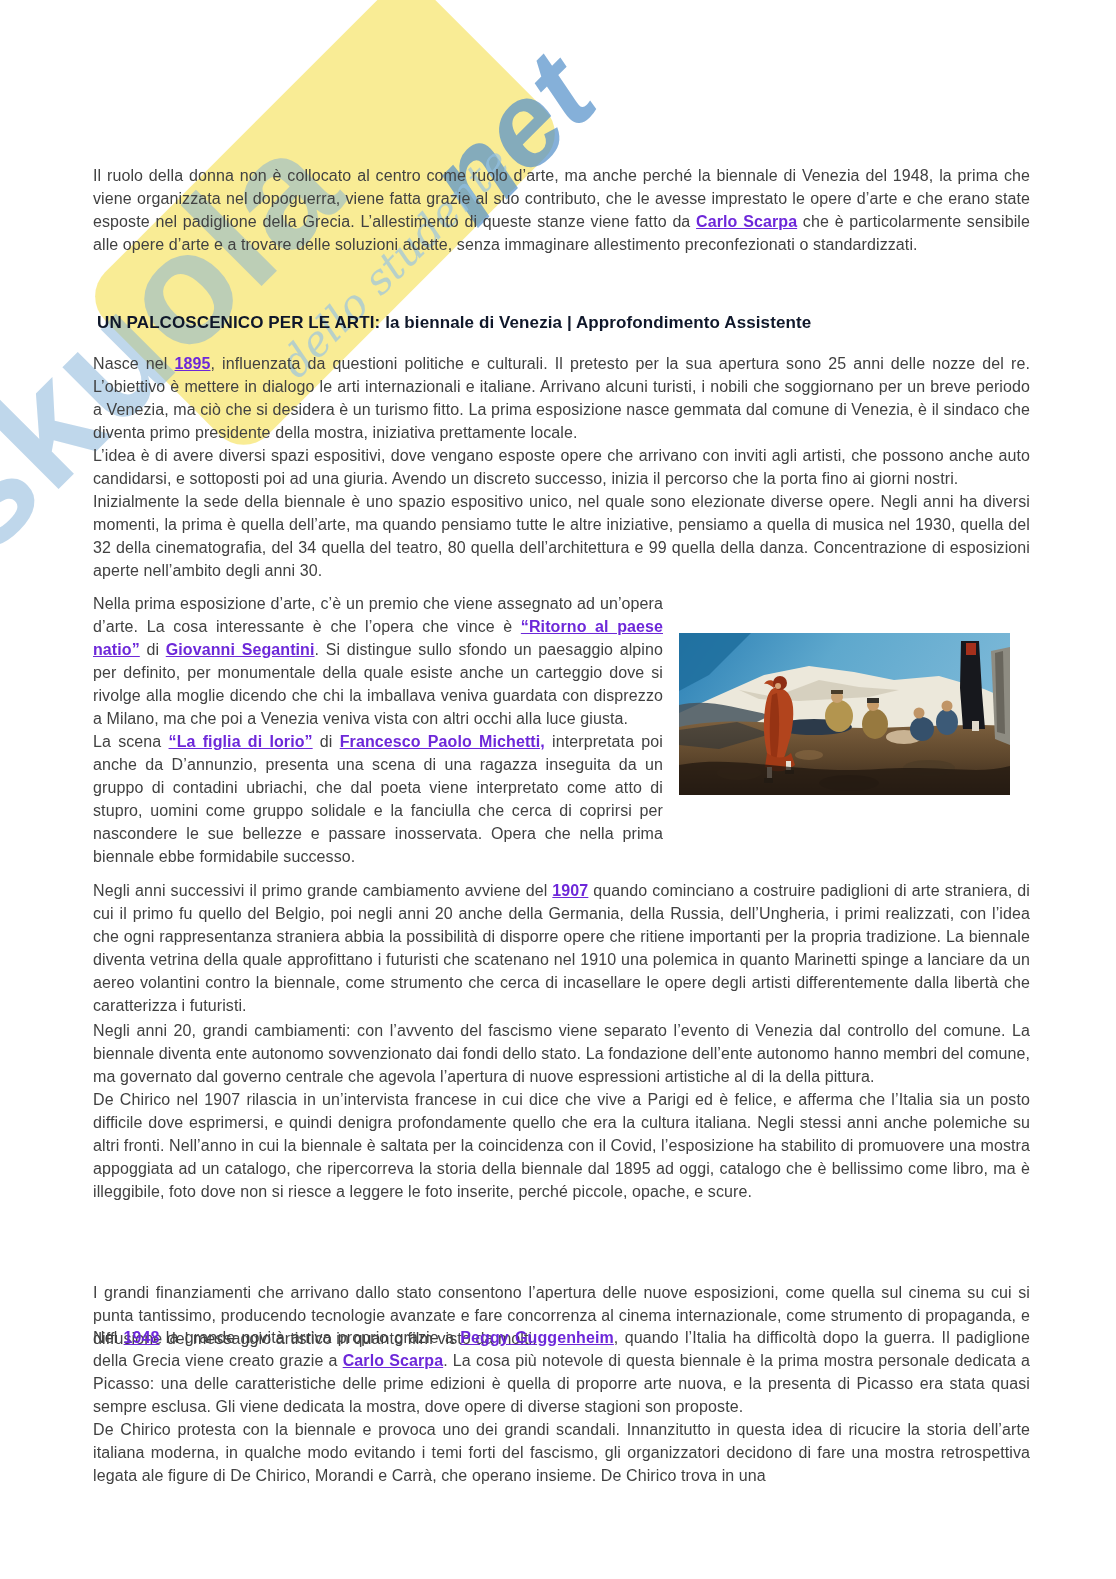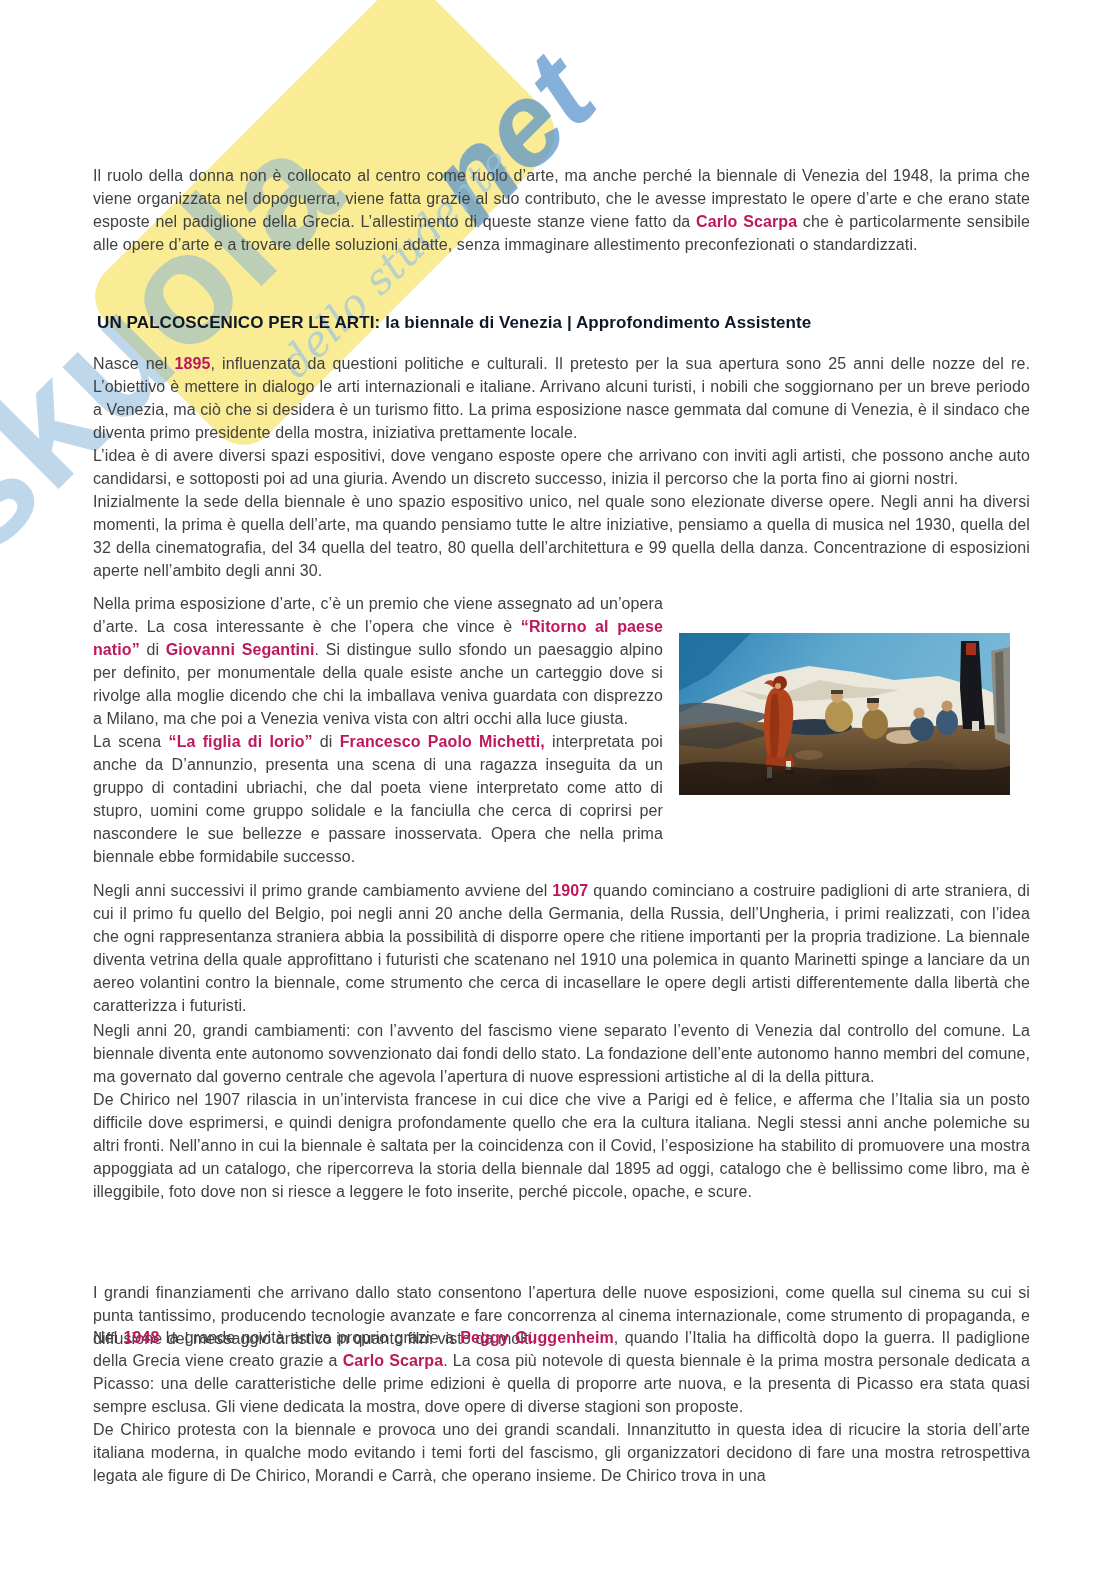--- a/index.html
+++ b/index.html
@@ -32,21 +32,21 @@
     font-size:42px;color:rgba(147,193,229,0.65);
     transform:rotate(-45deg);
   }
   
   .content{position:absolute;left:93px;top:0;width:937px;height:100%;z-index:2;}
   .para{
     position:absolute;margin:0;width:937px;
     font-size:16px;line-height:23px;letter-spacing:0.1px;
     text-align:justify;white-space:pre-line;
   }
-  .para .b{font-weight:700;color:#be185d;}
+  .para .b{font-weight:700;color:#6d28d9;text-decoration:underline;}
   .narrow{width:570px;}
   .heading{
     position:absolute;margin:4px;font-size:17px;line-height:23px;
     font-weight:700;color:#0f172a;letter-spacing:0.1px;
   }
   
   .figure{position:absolute;left:586px;top:633px;width:331px;height:162px;margin:0;}
   .figure svg{display:block;width:331px;height:162px;}
 </style>
 </head>

